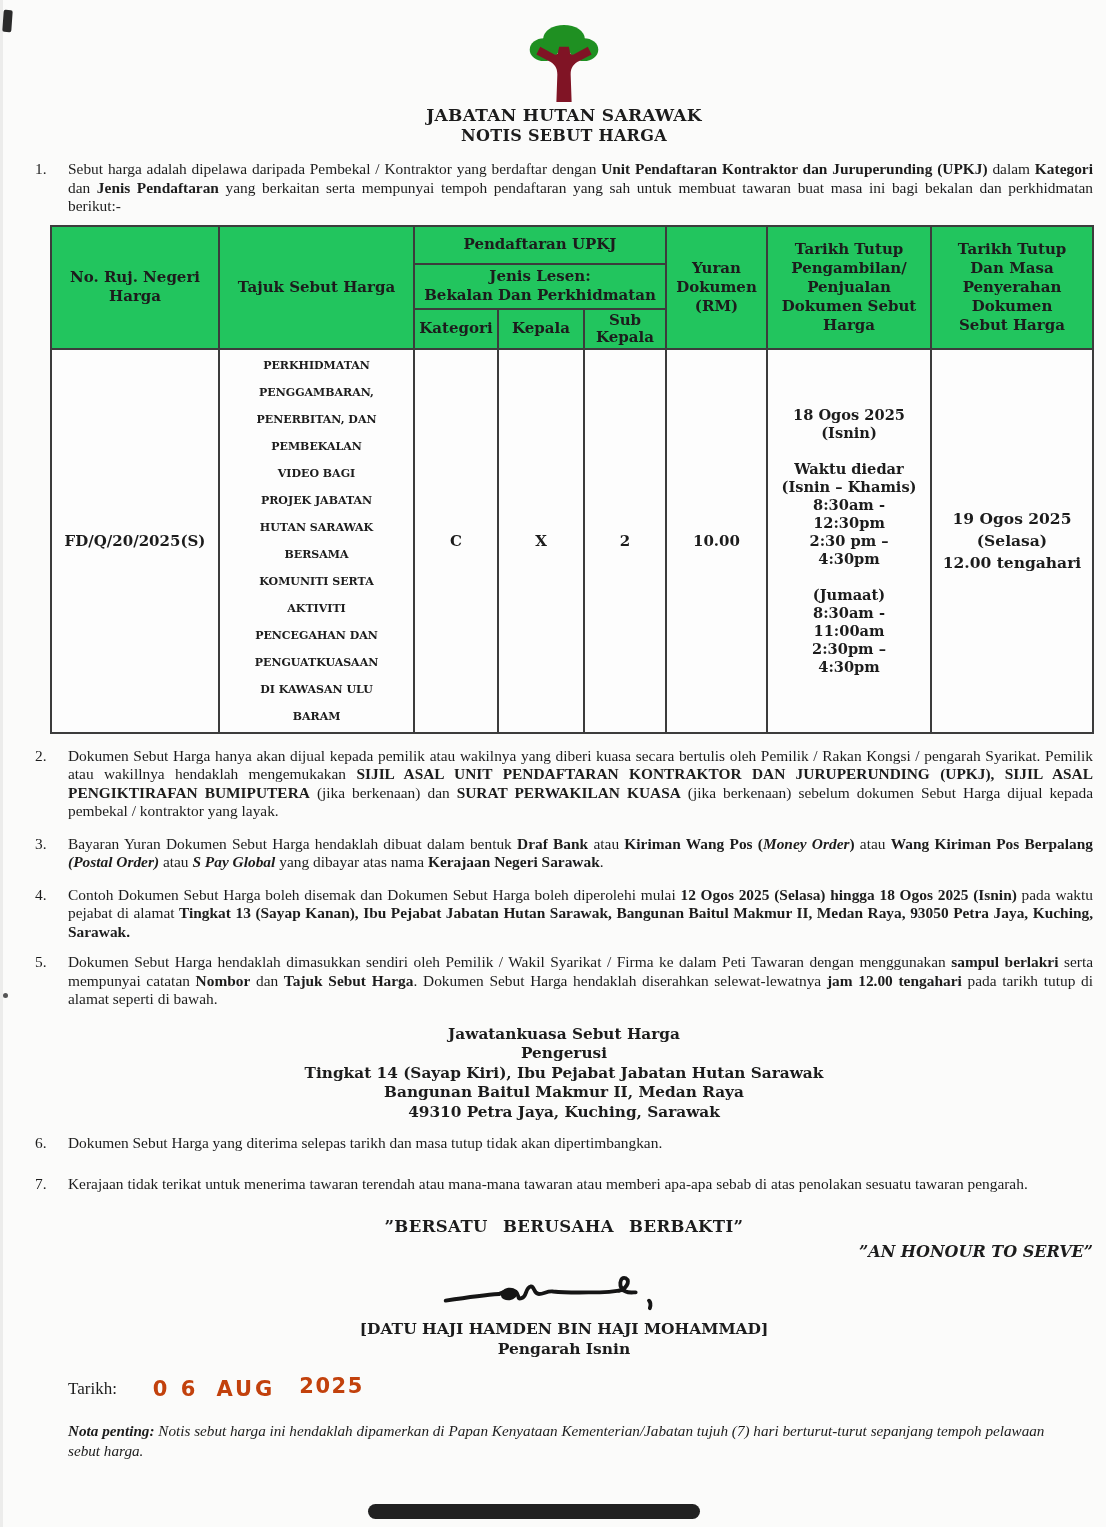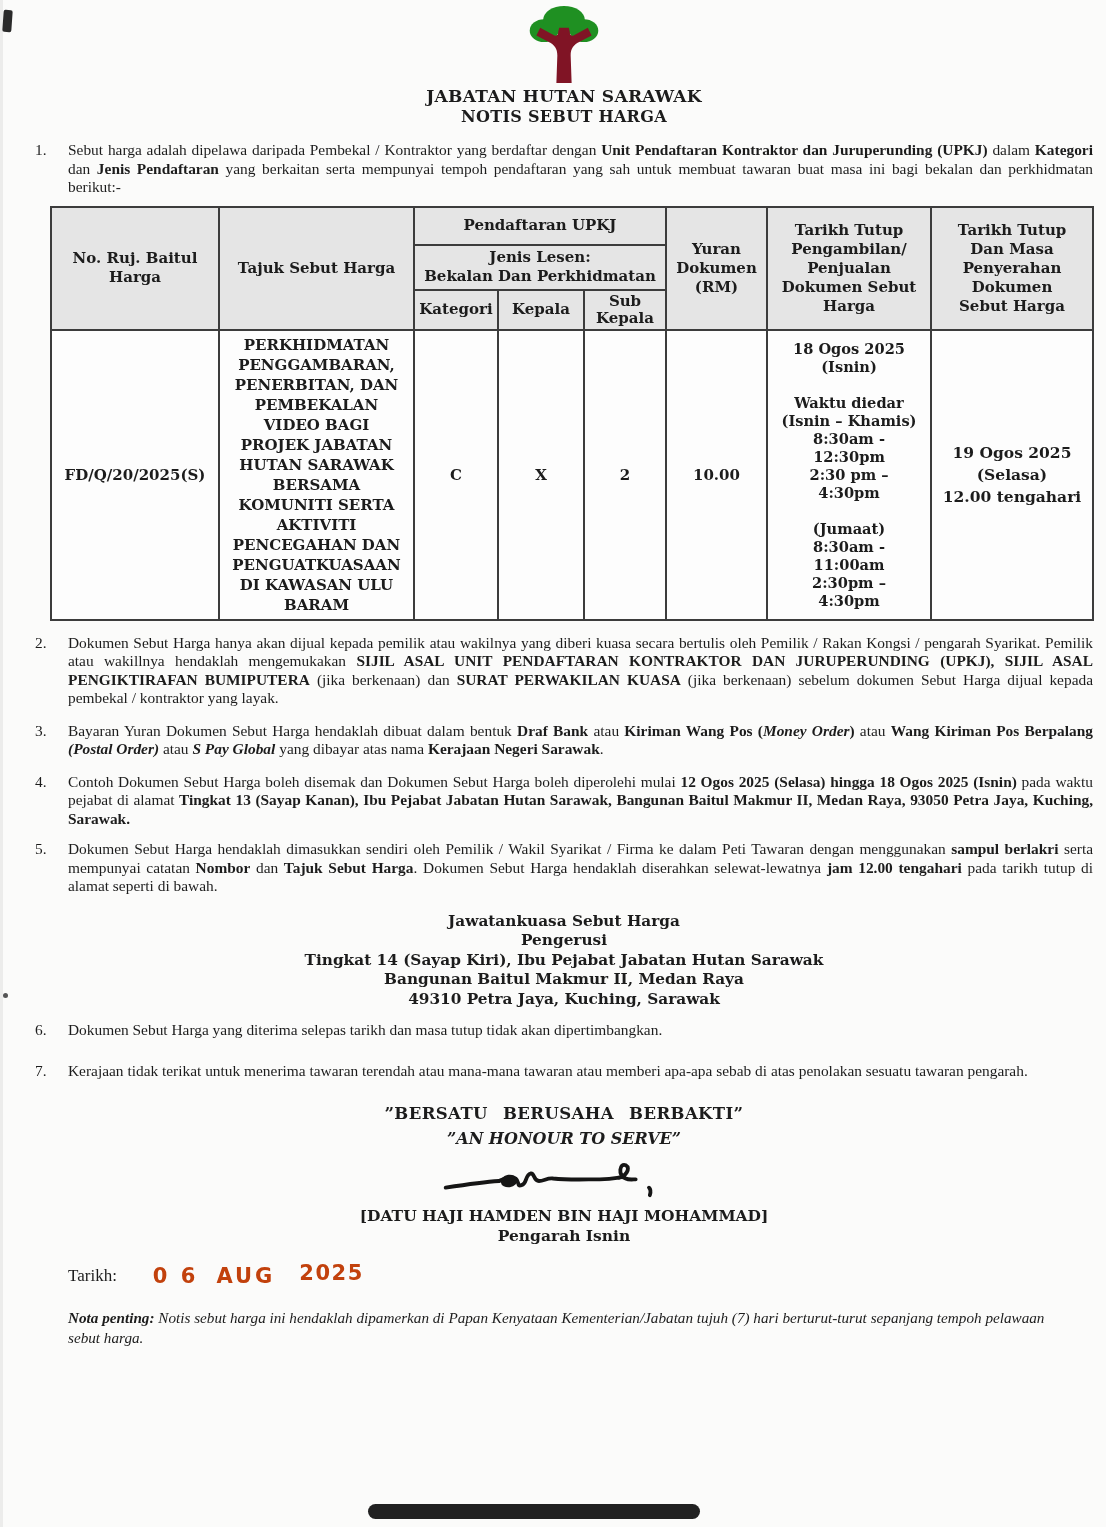--- a/index.html
+++ b/index.html
@@ -1,18 +1,18 @@
 <!DOCTYPE html>
 <html><head>
 <meta charset="utf-8">
 <style>
   html,body{margin:0;padding:0;}
   body{width:1106px;height:1527px;background:#fbfbfa;overflow:hidden;
        font-family:"Liberation Serif",serif;color:#1c1c1c;position:relative;}
-  .page{position:relative;width:1106px;height:1527px;padding:4px 13px 0 35px;box-sizing:border-box;}
+  .page{position:relative;width:1106px;height:1527px;padding:23px 13px 0 35px;box-sizing:border-box;}
   
   .edge-left{position:absolute;left:0;top:0;width:3px;height:100%;background:#ececeb;}
   .artifact-dash{position:absolute;left:3px;top:10px;width:9px;height:22px;background:#2a2a2a;transform:rotate(4deg);border-radius:2px;}
   .artifact-dot{position:absolute;left:3px;top:993px;width:5px;height:5px;background:#555;border-radius:50%;}
   .bottom-bar{position:absolute;left:368px;top:1504px;width:332px;height:15px;background:#101010;border-radius:8px;opacity:.93;}
 
   .logo-wrap{text-align:center;margin:0 auto;height:82px;}
   .titles{text-align:center;font-family:"DejaVu Serif",serif;font-weight:700;}
   .title-1{font-size:17px;line-height:21px;letter-spacing:.3px;}
   .title-2{font-size:16px;line-height:20px;letter-spacing:.3px;}
@@ -20,38 +20,38 @@
   .para{display:flex;margin-top:14px;font-size:15.4px;line-height:18.5px;}
   .para .num{flex:0 0 33px;}
   .para .body{flex:1;text-align:justify;}
   .b{font-weight:700;}
   .i{font-style:italic;}
 
   table.quote{border-collapse:collapse;margin:9px 0 0 15px;width:1042px;table-layout:fixed;
       font-family:"DejaVu Serif",serif;}
   table.quote th,table.quote td{border:2px solid #3c3c3c;vertical-align:middle;text-align:center;
       padding:2px 4px;box-sizing:border-box;}
-  table.quote th{background:#e5e5e5;font-weight:700;font-size:15px;line-height:19px;}
+  table.quote th{background:#22c55e;font-weight:700;font-size:15px;line-height:19px;}
   .pre{white-space:pre-line;}
   .th-r1{height:38px;}
   .th-r2{height:45px;}
   .th-r3{height:35px;}
   td.cell{font-weight:700;font-size:15px;background:#fdfdfd;}
   tr.body-row{height:290px;}
-  td.c-tajuk{line-height:20px;font-size:15px;}
+  td.c-tajuk{line-height:27px;font-size:11px;}
   td.c-pengambilan{line-height:18px;font-size:14.6px;}
   td.c-penyerahan{line-height:22px;font-size:15.5px;}
 
   .address{margin-top:16px;text-align:center;font-family:"DejaVu Serif",serif;font-weight:700;
       font-size:15.3px;line-height:19.5px;}
   .para6{margin-top:12px;}
   .para7{margin-top:22px;}
   .motto-1{margin-top:24px;text-align:center;font-family:"DejaVu Serif",serif;font-weight:700;
       font-size:16.5px;word-spacing:9px;letter-spacing:.4px;}
-  .motto-2{margin-top:6px;text-align:center;font-family:"DejaVu Serif",serif;font-weight:700;
+  .motto-2{margin-top:6px;text-align:right;font-family:"DejaVu Serif",serif;font-weight:700;
       font-style:italic;font-size:16px;}
   .sig-wrap{margin-top:8px;text-align:center;height:50px;}
   .signatory{text-align:center;font-family:"DejaVu Serif",serif;font-weight:700;
       font-size:15.5px;line-height:20px;}
   .tarikh-row{margin:16px 0 0 33px;display:flex;align-items:center;height:28px;gap:14px;}
   .tarikh-label{font-size:17px;}
   .stamp{display:flex;align-items:baseline;margin-left:22px;font-family:"DejaVu Sans",sans-serif;
       font-weight:700;color:#c2410c;font-size:21px;letter-spacing:3px;}
   .stamp .s1{margin-right:18px;}
   .stamp .s2{margin-right:24px;}
@@ -92,21 +92,21 @@
         <col style="width:195px">
         <col style="width:84px">
         <col style="width:86px">
       <col style="width:82px">
         <col style="width:101px">
         <col style="width:164px">
         <col style="width:162px">
     </colgroup>
     <thead>
       <tr class="th-r1">
-        <th rowspan="3" class="pre">No. Ruj. Baitul
+        <th rowspan="3" class="pre">No. Ruj. Negeri
 Harga</th>
         <th rowspan="3">Tajuk Sebut Harga</th>
         <th colspan="3">Pendaftaran UPKJ</th>
         <th rowspan="3" class="pre">Yuran
 Dokumen
 (RM)</th>
         <th rowspan="3" class="pre">Tarikh Tutup
 Pengambilan/
 Penjualan
 Dokumen Sebut

